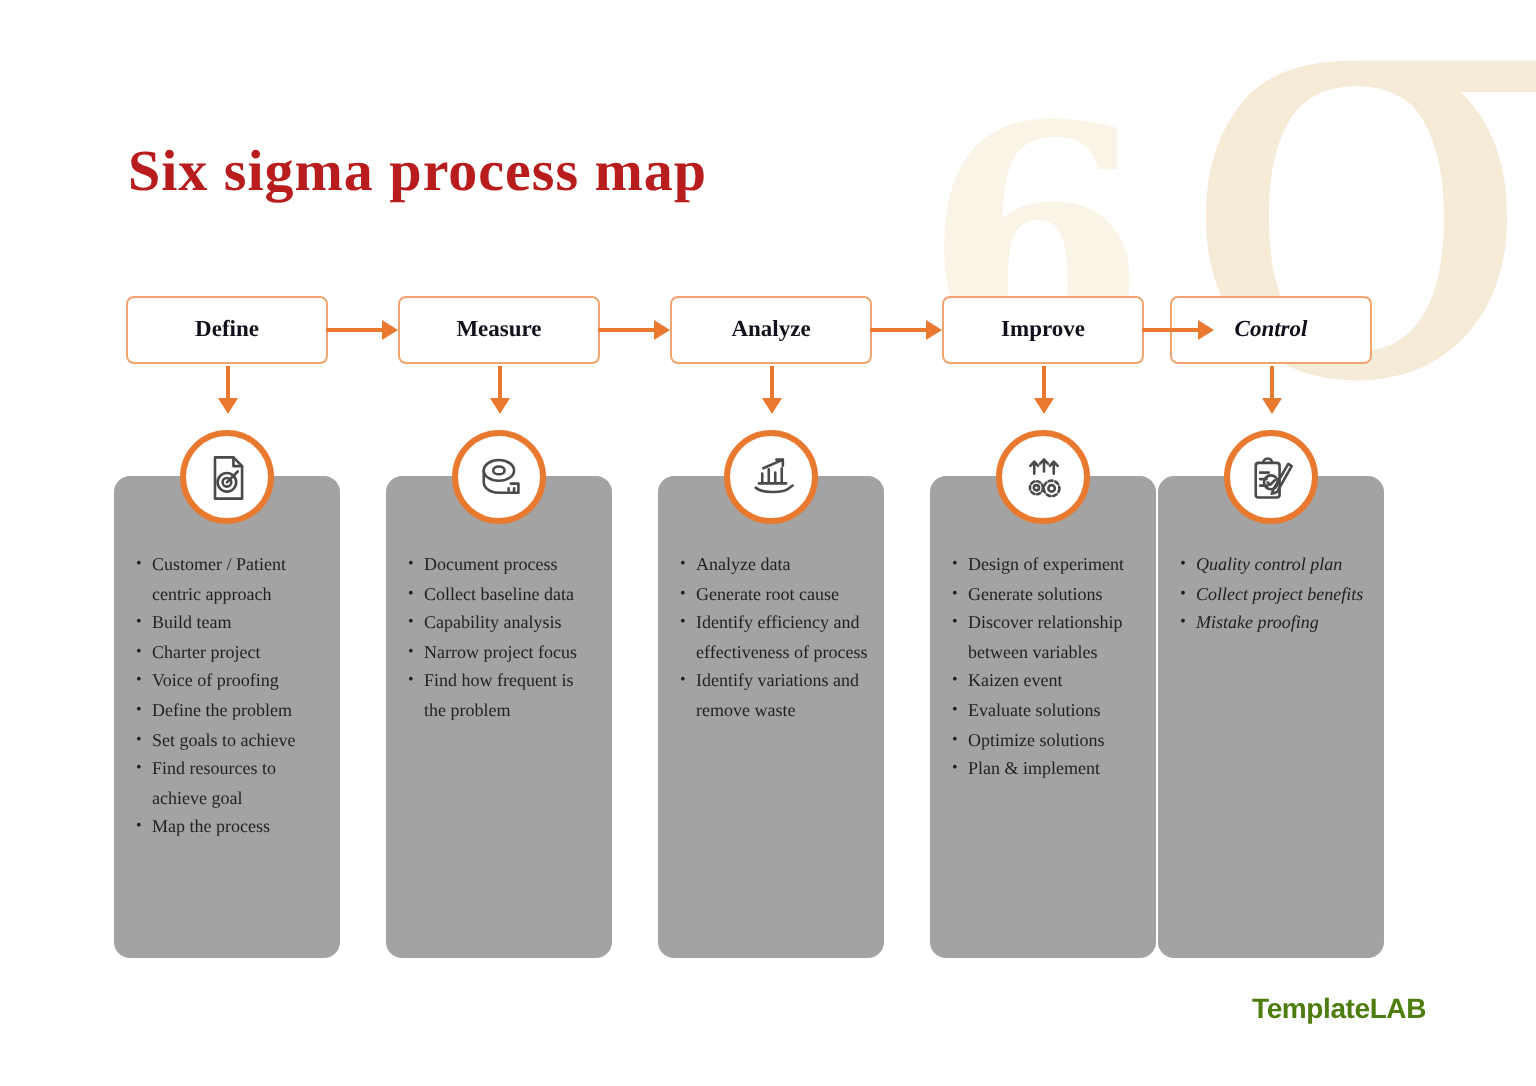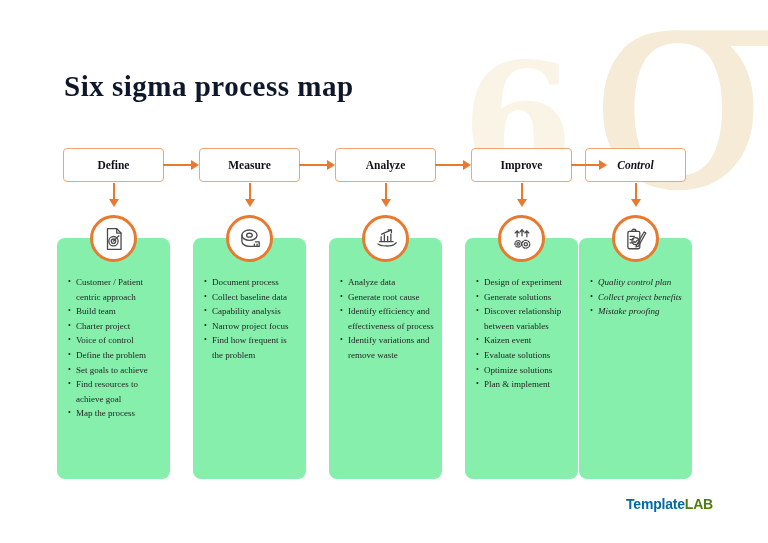--- a/index.html
+++ b/index.html
@@ -5,21 +5,21 @@
   html,body{margin:0;padding:0;background:#fff;}
   .canvas{
     position:relative;width:768px;height:543px;background:#ffffff;
     overflow:hidden;font-family:"Liberation Serif",serif;
   }
   
   .wm{position:absolute;z-index:0;font-family:"DejaVu Serif",serif;font-weight:bold;user-select:none;}
   .wm-six{left:462px;top:28px;font-size:160px;color:#FAF4E6;}
   .wm-sigma{left:588px;top:-92px;font-size:300px;color:#F5EBD7;font-weight:normal;}
   
-  .title{position:absolute;left:64px;top:70px;z-index:2;font-size:29px;font-weight:bold;color:#0f172a;letter-spacing:0.5px;}
+  .title{position:absolute;left:64px;top:70px;z-index:2;font-size:29px;font-weight:bold;color:#b91c1c;letter-spacing:0.5px;}
   
   .col{position:absolute;top:0;width:113px;height:479px;z-index:1;}
   .stage-box{
     position:absolute;left:6px;top:148px;width:101px;height:34px;box-sizing:border-box;
     background:#fff;border:1.5px solid #F0A571;border-radius:4px;
     display:flex;align-items:center;justify-content:center;
     font-size:11.5px;font-weight:bold;color:#10101c;z-index:3;
   }
   .v-arrow{position:absolute;left:55.5px;top:183px;width:2px;height:17px;background:#E8792E;z-index:2;}
   .v-arrow::after{
@@ -27,40 +27,40 @@
     border-top:8px solid #E8792E;border-left:5px solid transparent;border-right:5px solid transparent;
   }
   .icon-circle{
     position:absolute;left:33px;top:215px;width:47px;height:47px;box-sizing:border-box;
     border:3px solid #E8792E;border-radius:50%;background:#fff;
     display:flex;align-items:center;justify-content:center;z-index:3;
   }
   .icon-circle svg{display:block;}
   .card{
     position:absolute;left:0;top:238px;width:113px;height:241px;
-    background:#86efac;border-radius:8px;z-index:1;
+    background:#a3a3a3;border-radius:8px;z-index:1;
   }
   .bullets{
     list-style:none;margin:0;padding:37px 7px 0 11px;
     font-size:9px;line-height:14.6px;color:#1f1f1f;
   }
   .bullets li{position:relative;padding-left:8px;}
   .bullets li::before{content:'\2022';position:absolute;left:0;top:0;font-size:8px;}
   
   .h-arrow{position:absolute;top:164px;height:2px;background:#E8792E;z-index:2;}
   .h-arrow::after{
     content:'';position:absolute;right:-7px;top:-4px;
     border-left:8px solid #E8792E;border-top:5px solid transparent;border-bottom:5px solid transparent;
   }
   
   .brand{
     position:absolute;left:626px;top:496px;z-index:2;
     font-family:"Liberation Sans",sans-serif;font-size:14px;font-weight:bold;letter-spacing:-0.2px;
   }
-  .brand .t{color:#0369a1;}
+  .brand .t{color:#4d7c0f;}
   .brand .l{color:#4d7c0f;}
 </style>
 </head>
 <body>
 
 <div class="canvas">
 
   <div class="wm wm-six">6</div>
   <div class="wm wm-sigma">σ</div>
 
@@ -83,21 +83,21 @@
           <circle cx="11.5" cy="14" r="2"></circle>
           <path d="M11.5 14 L16.5 9"></path>
         </svg>
       </span>
     </div>
     <div class="card">
       <ul class="bullets">
           <li>Customer / Patient centric approach</li>
           <li>Build team</li>
           <li>Charter project</li>
-          <li>Voice of control</li>
+          <li>Voice of proofing</li>
           <li>Define the problem</li>
           <li>Set goals to achieve</li>
           <li>Find resources to achieve goal</li>
           <li>Map the process</li>
         </ul>
     </div>
   </div>
 
   <div class="col" style="left:193px;">
     <div class="stage-box">Measure</div>

